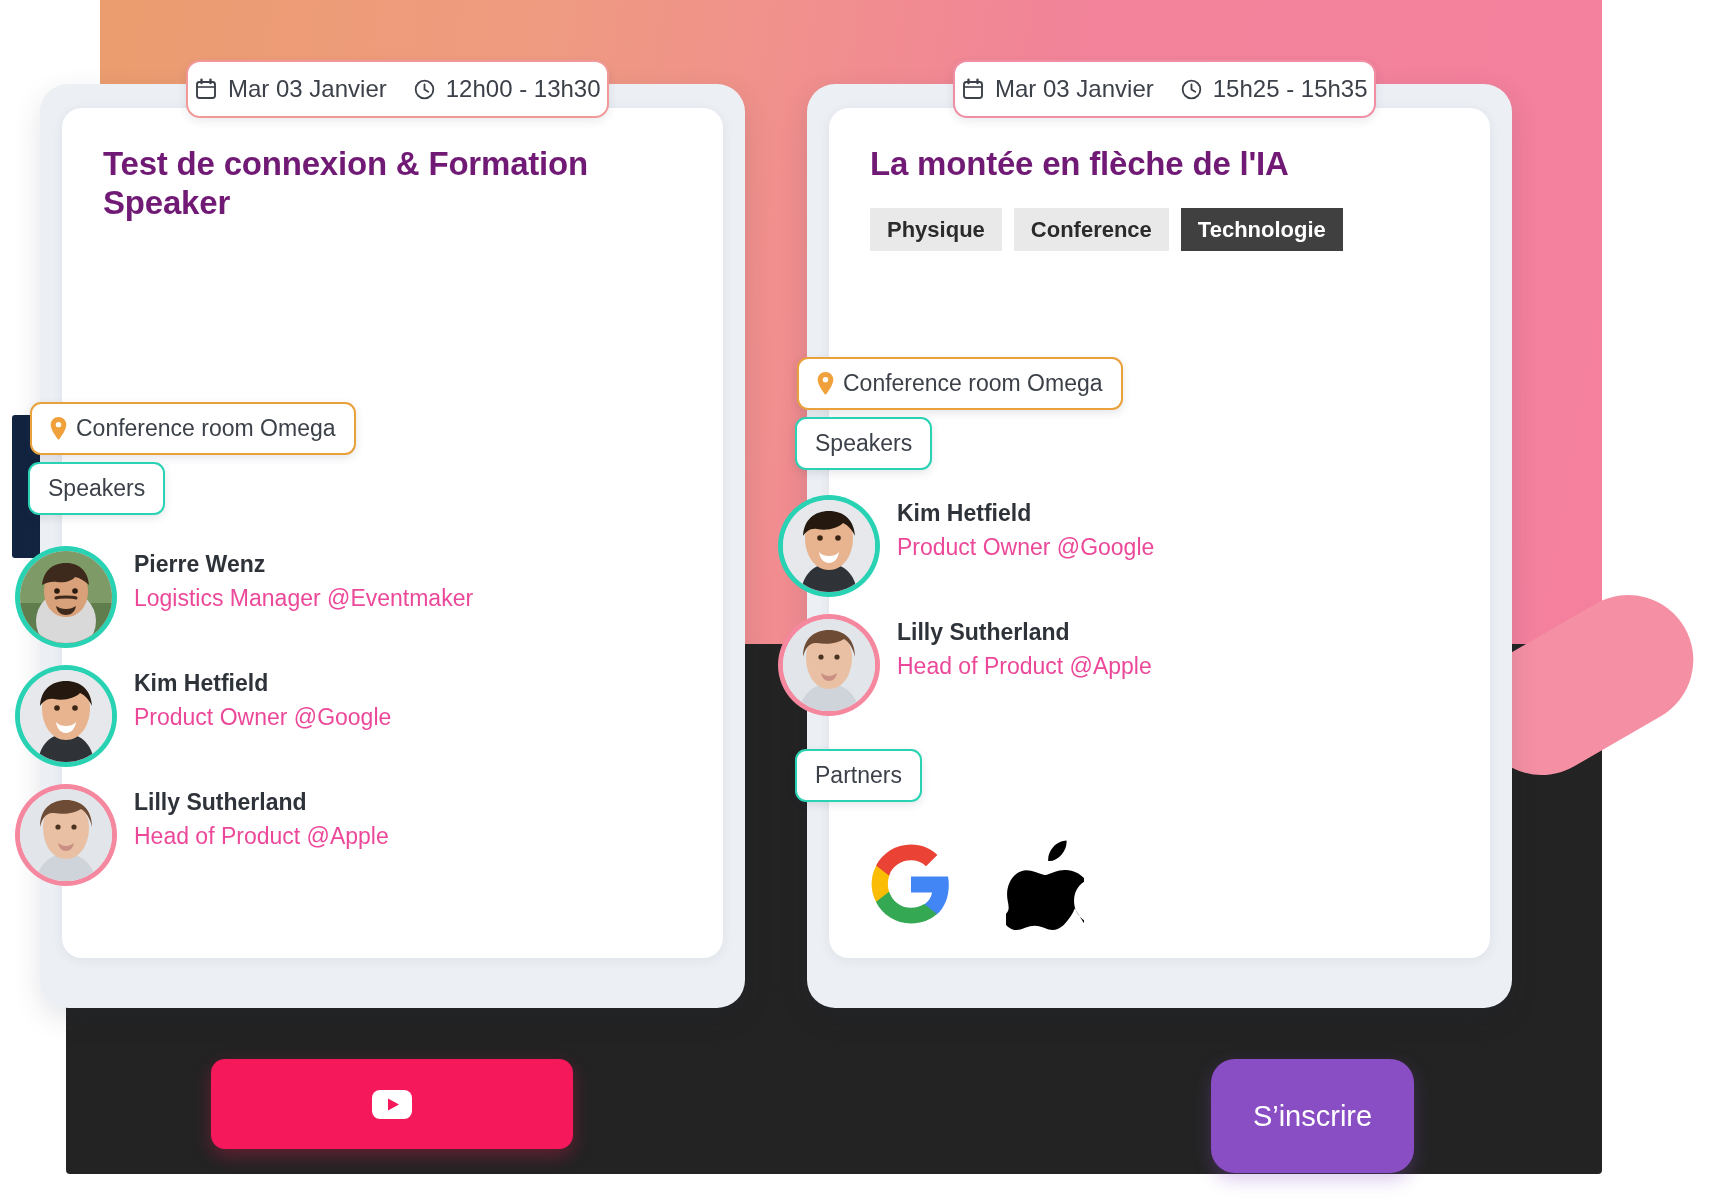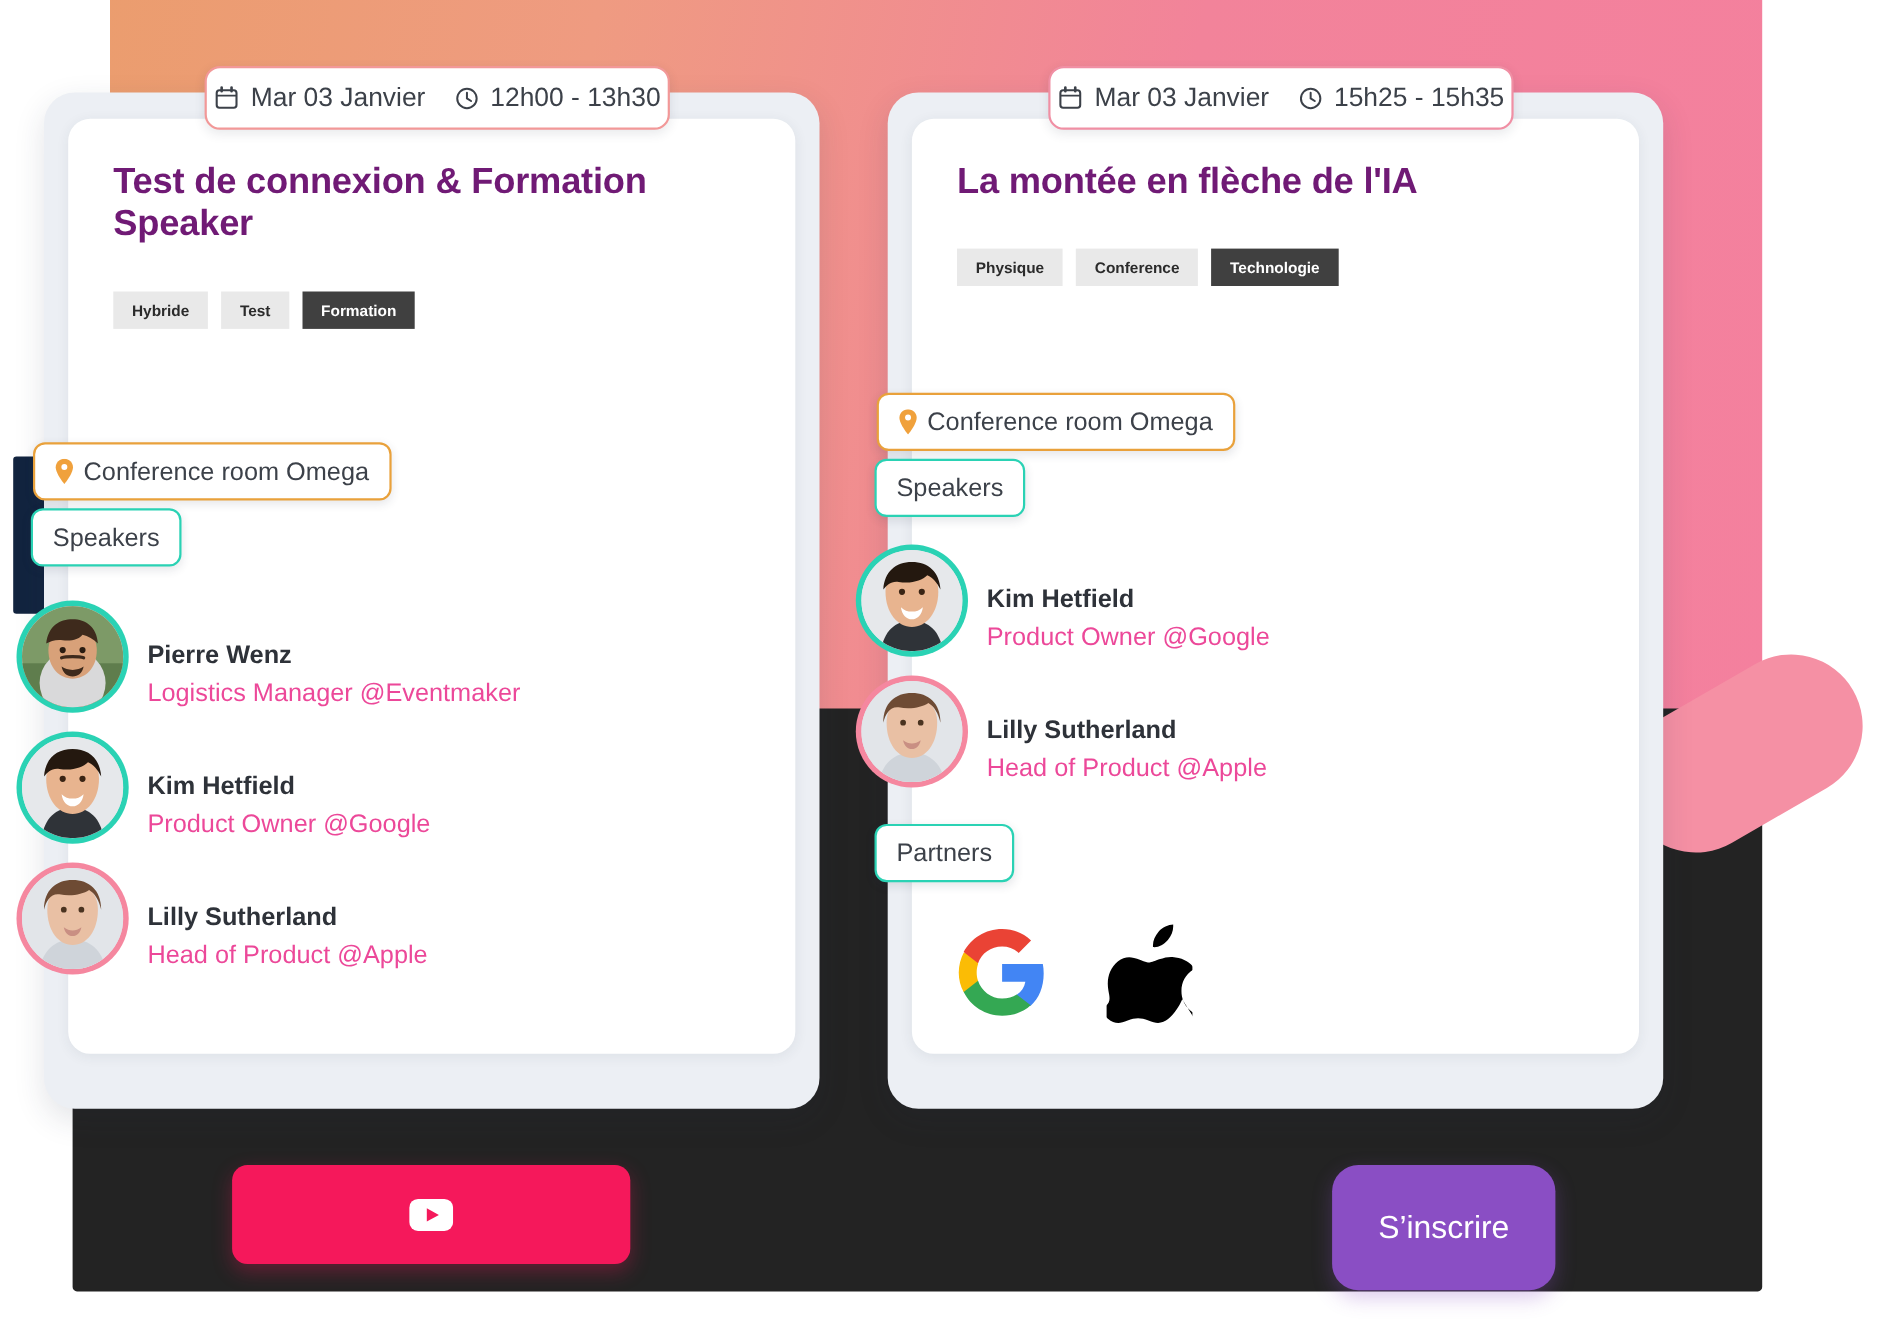--- a/index.html
+++ b/index.html
@@ -61,23 +61,22 @@
   .content { position: absolute; }
   #content-left  { left: 103px; top: 145px; width: 600px; }
   #content-right { left: 870px; top: 145px; width: 600px; }
 
   .ev-title {
     font-size: 33px; font-weight: bold; color: #701a75; line-height: 1.18;
     letter-spacing: -.2px; margin-bottom: 24px;
   }
   .tag-row { display: flex; flex-wrap: wrap; gap: 12px; margin-bottom: 0; }
   .tag {
-    border-radius: 0; padding: 9px 17px; font-size: 14px; font-weight: bold;
+    border-radius: 0; padding: 9px 17px; font-size: 22px; font-weight: bold;
     line-height: 1.15;
-    margin-top: 18px;
   }
   .tag.gray  { background: #e9e9e9; color: #2b2b2b; }
   .tag.teal  { background: #404040; color: #ffffff; }
 
   
   .out-pill {
     position: absolute; display: flex; align-items: center; gap: 9px;
     background: #ffffff; border-radius: 11px; padding: 11px 18px;
     font-size: 23px; color: #3c4149; white-space: nowrap;
     box-shadow: 0 3px 9px rgba(40,50,70,.12);
@@ -89,21 +88,21 @@
   #speakers-left { left: 28px;  top: 462px; }
   #loc-right     { left: 797px; top: 357px; }
   #speakers-right{ left: 795px; top: 417px; }
   #partners-right{ left: 795px; top: 749px; }
 
   
   .sp-list { position: absolute; }
   #sp-list-left  { left: 20px;  top: 551px; }
   #sp-list-right { left: 783px; top: 500px; }
 
-  .sp-row { display: flex; align-items: flex-end; gap: 22px; margin-bottom: 27px; }
+  .sp-row { display: flex; align-items: flex-start; gap: 22px; margin-bottom: 27px; }
   .sp-av {
     width: 92px; height: 92px; border-radius: 50%; flex: none;
     background: #e4e7ec; position: relative; overflow: hidden;
   }
   .sp-av.ring-teal { box-shadow: 0 0 0 5px #2ad2b4; }
   .sp-av.ring-pink { box-shadow: 0 0 0 5px #f5879f; }
   .sp-av svg { display: block; width: 100%; height: 100%; }
   .sp-name { font-size: 23px; font-weight: bold; color: #2e3239; margin-bottom: 7px; }
   .sp-role { font-size: 23px; color: #ec4899; }
 
@@ -157,25 +156,20 @@
       <svg width="23" height="23" viewBox="0 0 24 24" fill="none" stroke="#3c4149" stroke-width="1.9">
         <circle cx="12" cy="12" r="9.2"></circle>
         <path d="M12 6.6V12l3.9 2.4" stroke-linecap="round"></path>
       </svg>
     </span>
     <span>12h00 - 13h30</span>
   </div>
 
   <div id="content-left" class="content">
     <div class="ev-title">Test de connexion &amp; Formation Speaker</div>
-    <div class="tag-row">
-      <span class="tag gray">Hybride</span>
-      <span class="tag gray">Test</span>
-      <span class="tag teal">Formation</span>
-    </div>
   </div>
 
   <div id="loc-left" class="out-pill orange">
     <span class="ico">
       <svg width="17" height="23" viewBox="0 0 16 22" fill="#f0a13c">
         <path d="M8 0C3.8 0 .5 3.3.5 7.4.5 13 8 22 8 22s7.5-9 7.5-14.6C15.5 3.3 12.2 0 8 0z"></path>
         <circle cx="8" cy="7.3" r="2.6" fill="#ffffff"></circle>
       </svg>
     </span>
     <span>Conference room Omega</span>

